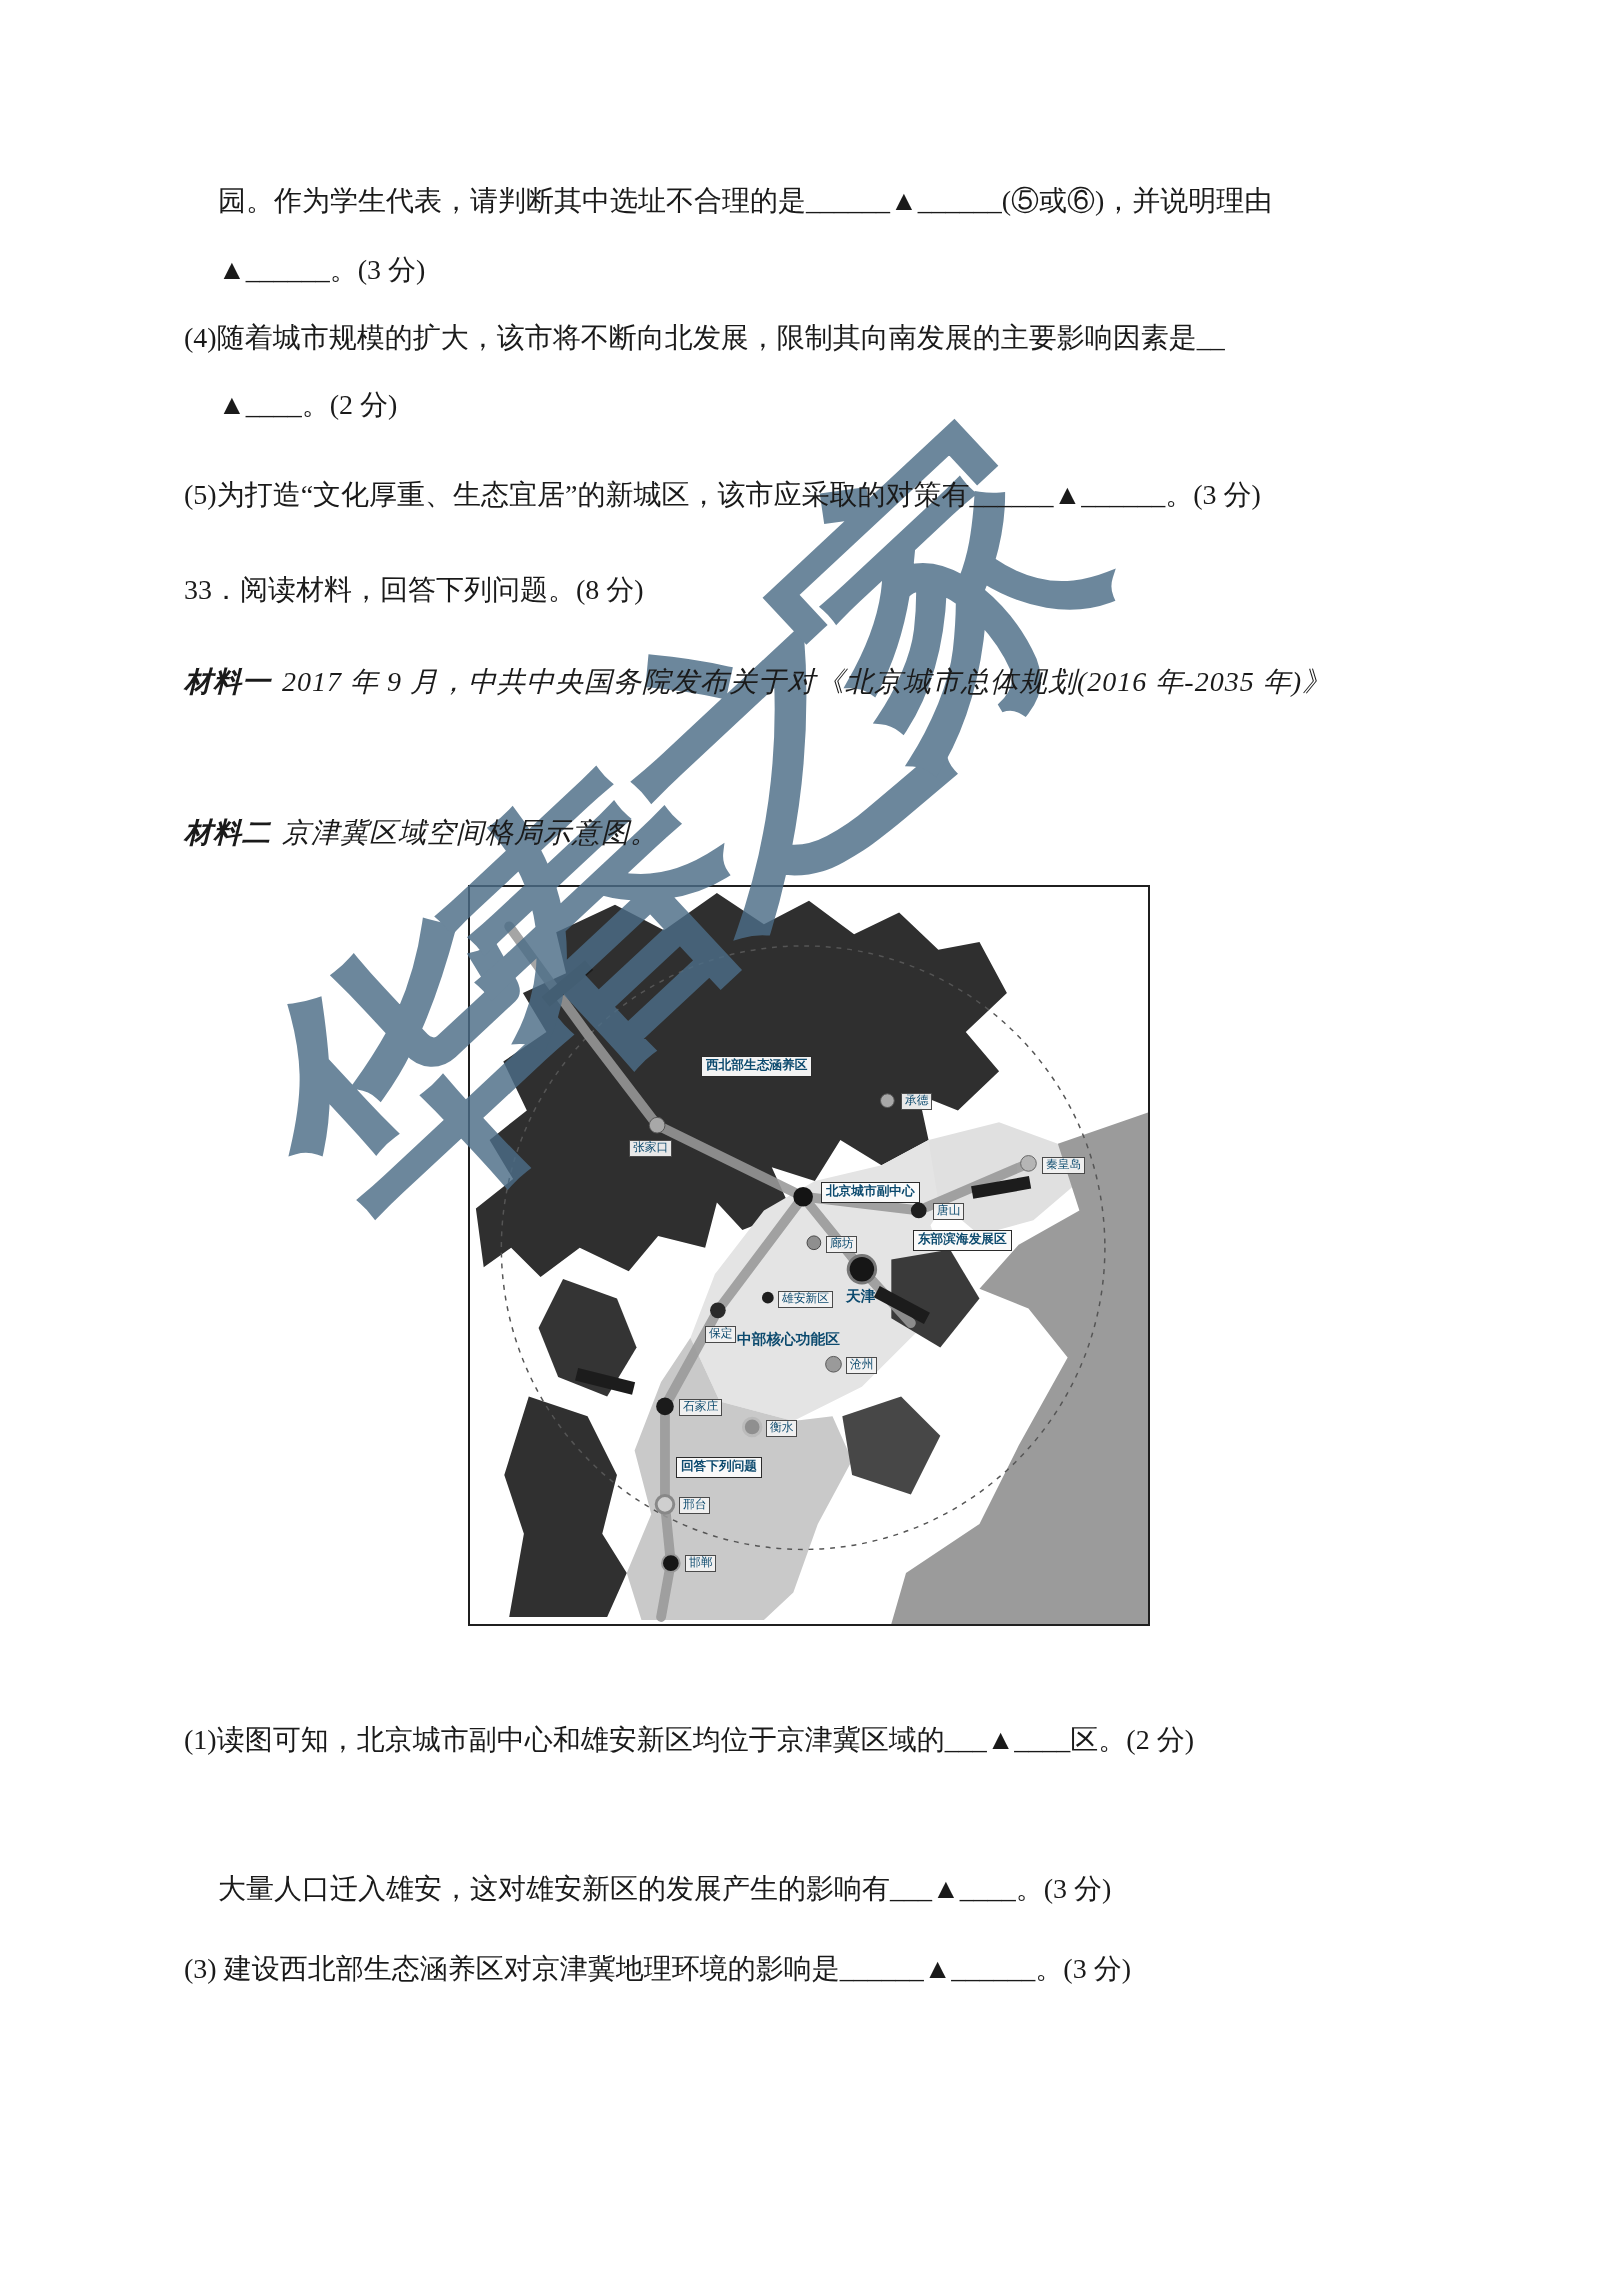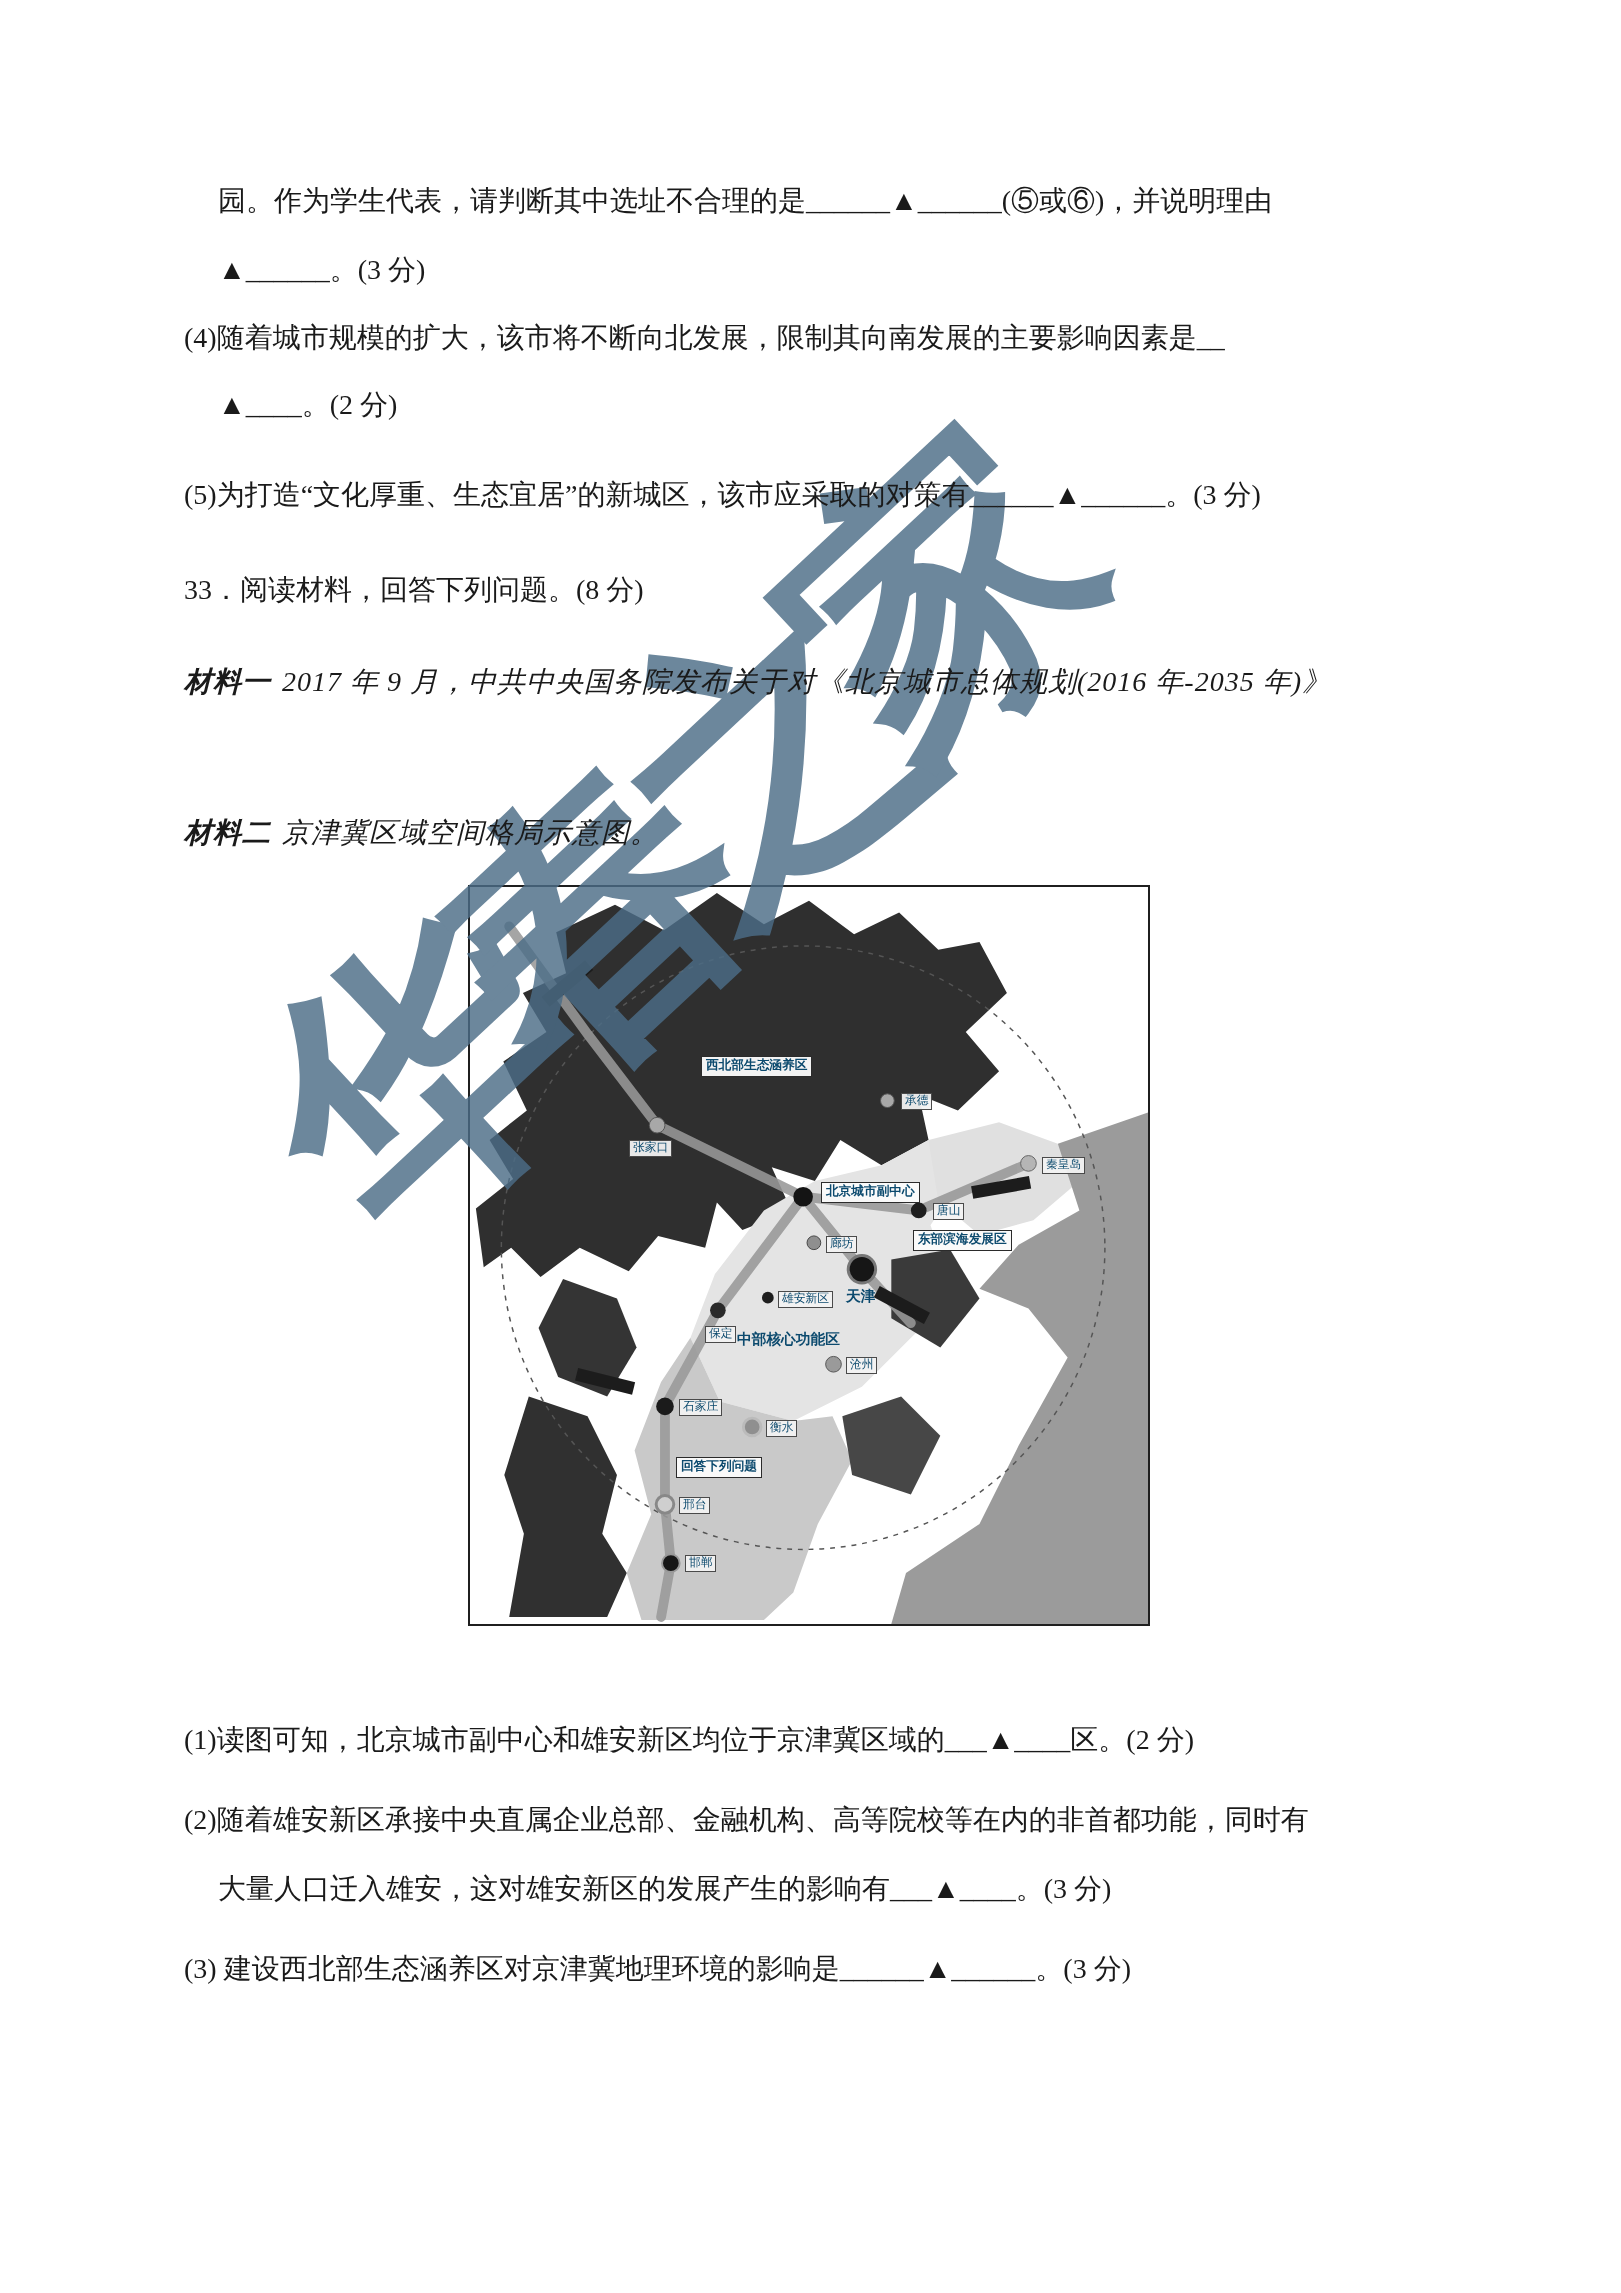--- a/index.html
+++ b/index.html
@@ -113,18 +113,17 @@
     <div class="mlabel chip" style="left:376px;top:470px">沧州</div>
     <div class="mlabel chip" style="left:209px;top:512px">石家庄</div>
     <div class="mlabel chip" style="left:296px;top:533px">衡水</div>
     <div class="mlabel chip" style="left:209px;top:610px">邢台</div>
     <div class="mlabel chip" style="left:215px;top:668px">邯郸</div>
   </div>
 
   <p class="watermark">华春之家</p>
 
   <p class="ln ind-a" style="top:1723px">(1)读图可知，北京城市副中心和雄安新区均位于京津冀区域的___▲____区。(2 分)</p>
-  <p class="ln ind-a" style="top:1803px">(2)随着雄安新区承接中央直属企业总部、金融机构、高等院校等在内的非首都功能，同时有</p>
   <p class="ln ind-b" style="top:1872px">大量人口迁入雄安，这对雄安新区的发展产生的影响有___▲____。(3 分)</p>
   <p class="ln ind-a" style="top:1952px">(3) 建设西北部生态涵养区对京津冀地理环境的影响是______▲______。(3 分)</p>
 
 </div>
 
 
 </body></html>

